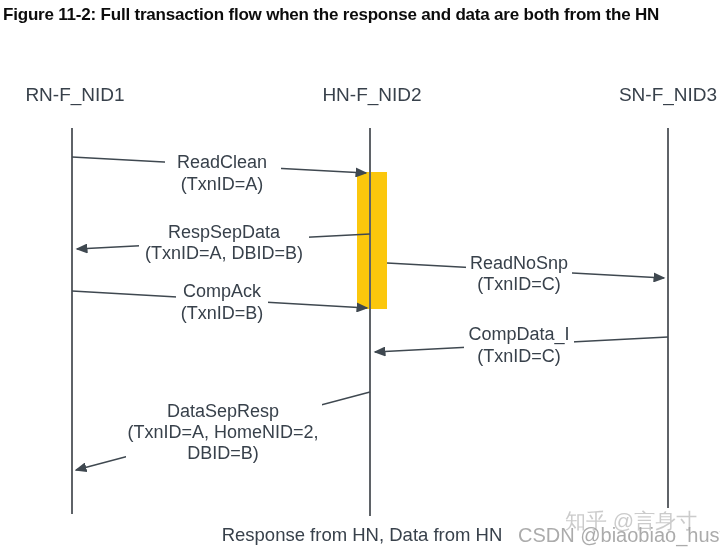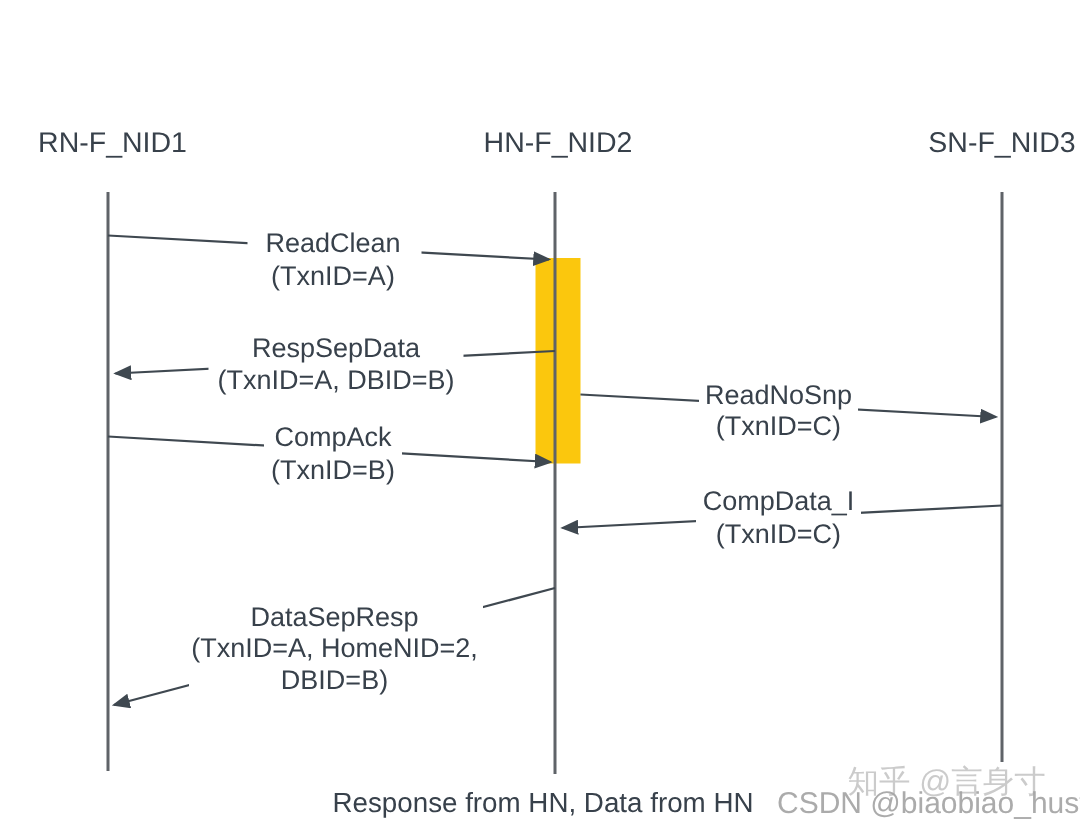--- a/index.html
+++ b/index.html
@@ -73,20 +73,21 @@
     font-size: 20px;
     fill: #a3a3a3;
     opacity: 0.9;
   }
 </style>
 </head>
 <body>
 
 <div class="page">
 
+  <div class="figure-title">Figure 11-2: Full transaction flow when the response and data are both from the HN</div>
 
   <svg class="diagram" width="720" height="552" viewBox="0 0 720 552">
     <defs>
       <marker id="arrowhead" markerUnits="userSpaceOnUse" markerWidth="12" markerHeight="10" refX="10.5" refY="5" orient="auto">
         <path d="M0,0 L12,5 L0,10 Z" fill="#3f4850"></path>
       </marker>
     </defs>
 
     <rect x="357" y="172" width="30" height="137" fill="#FBC70D"></rect>
 

